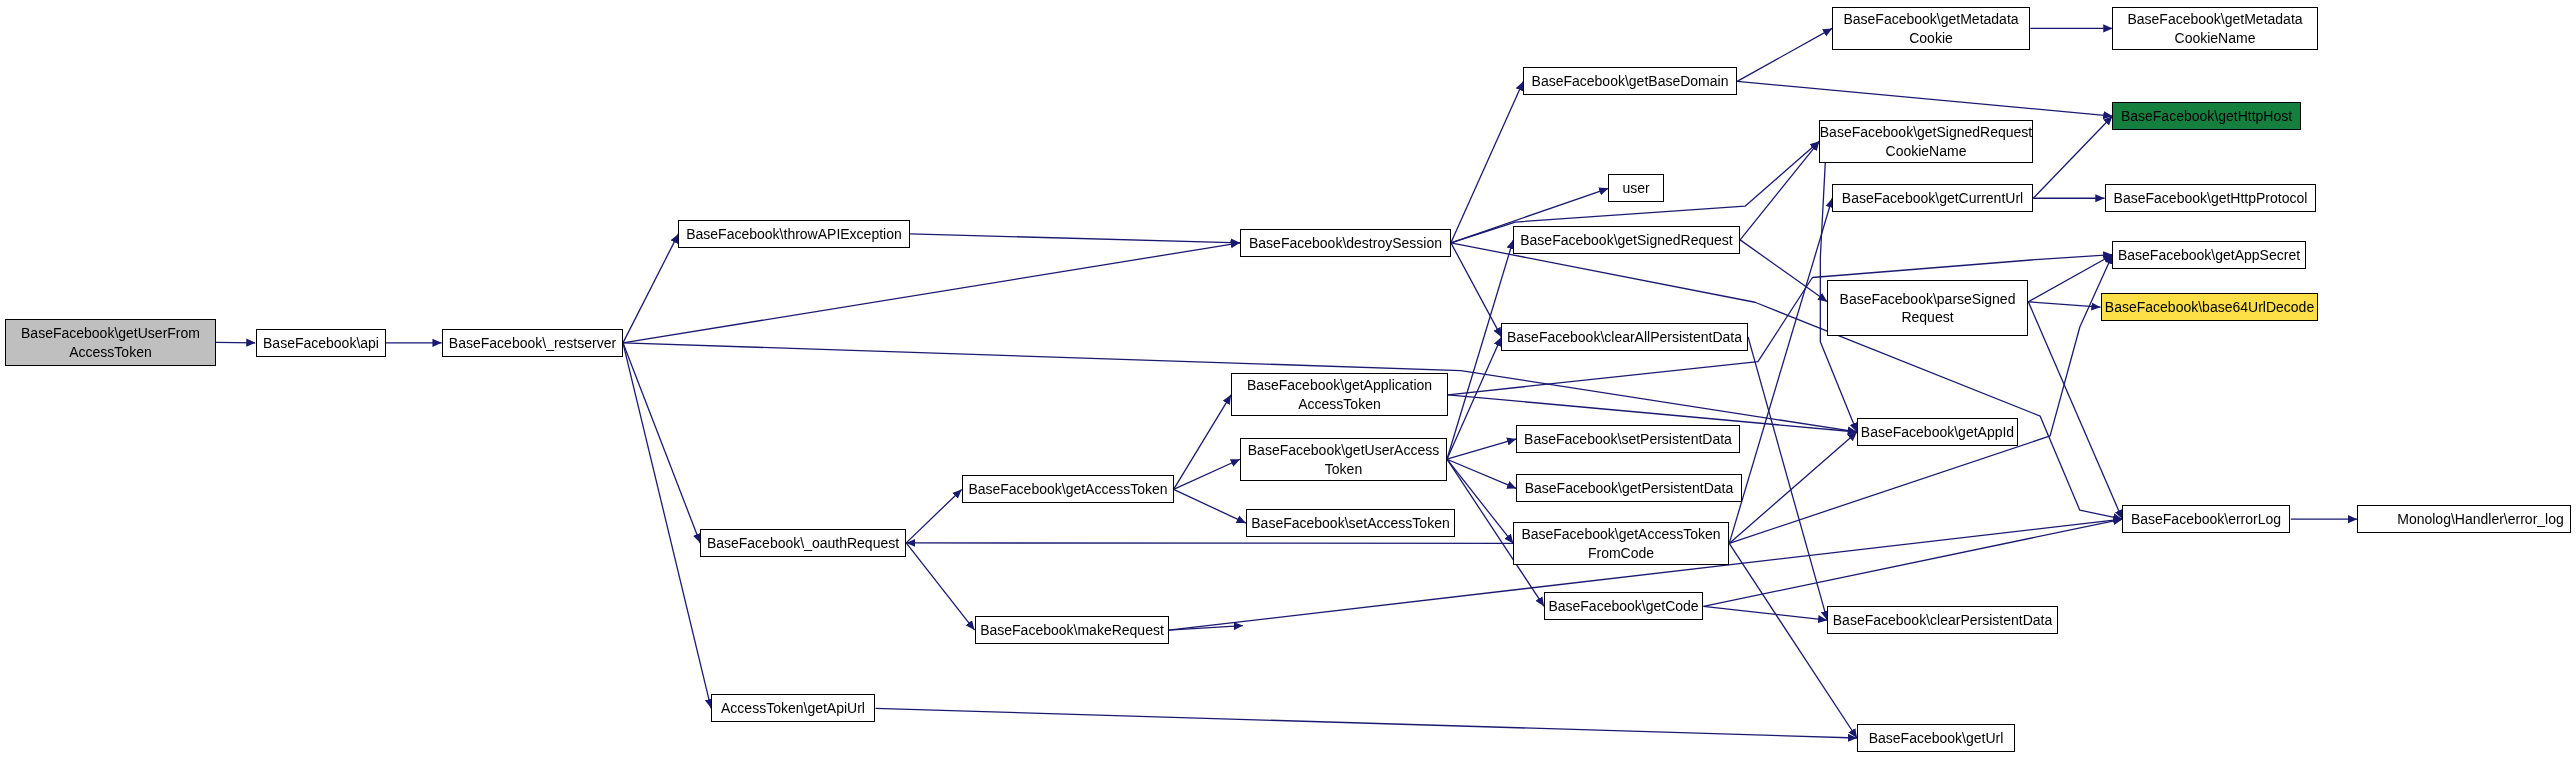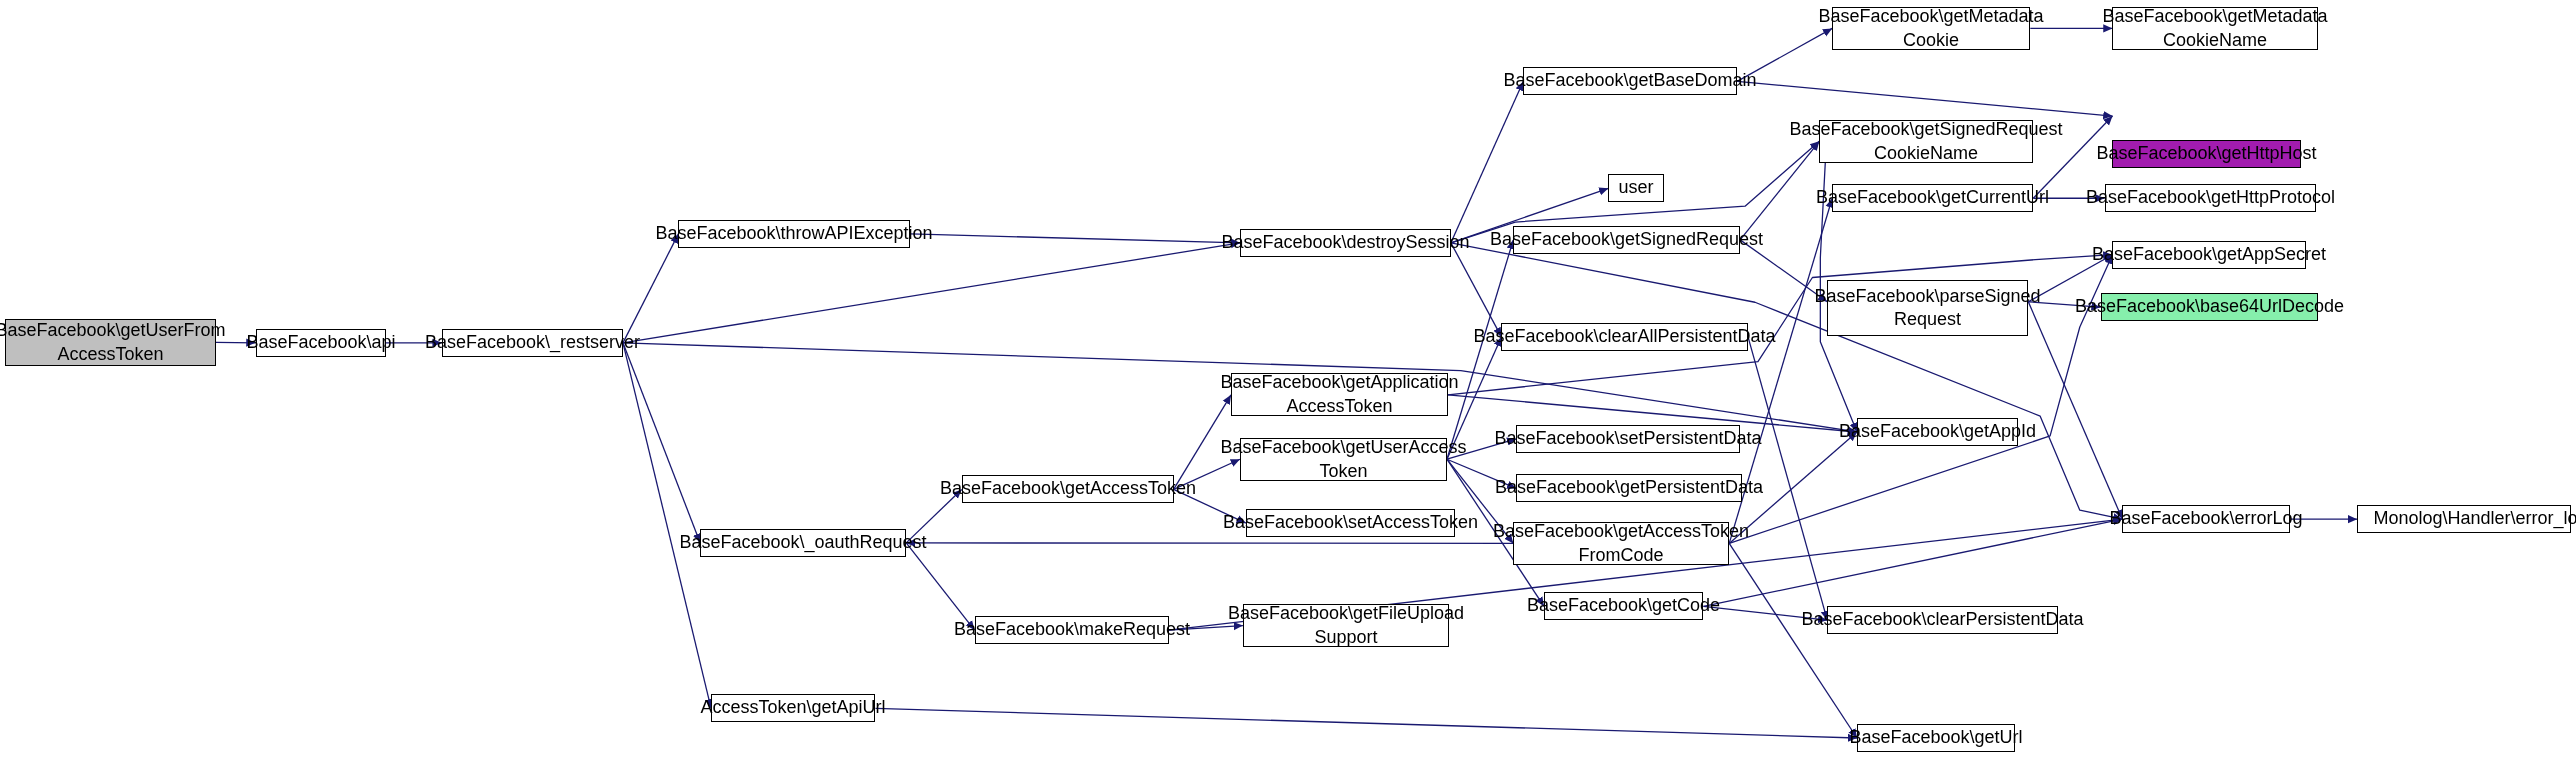--- a/index.html
+++ b/index.html
@@ -19,21 +19,21 @@
   .node {
     position: absolute;
     box-sizing: border-box;
     border: 1px solid #000;
     background: #fff;
     display: flex;
     flex-direction: column;
     align-items: center;
     justify-content: center;
     text-align: center;
-    font-size: 18px;
+    font-size: 14px;
     line-height: 1.3;
     color: #000;
     white-space: nowrap;
     cursor: pointer;
   }
   .node.root { cursor: default; font-weight: normal; }
 </style>
 </head>
 <body>
 
@@ -114,21 +114,21 @@
       <span>BaseFacebook\getBaseDomain</span>
     </div>
     <div class="node" style="left: 1832px; top: 7px; width: 198px; height: 43px; background: rgb(255, 255, 255); border-color: rgb(0, 0, 0);">
       <span>BaseFacebook\getMetadata</span>
       <span>Cookie</span>
     </div>
     <div class="node" style="left: 2112px; top: 7px; width: 206px; height: 43px; background: rgb(255, 255, 255); border-color: rgb(0, 0, 0);">
       <span>BaseFacebook\getMetadata</span>
       <span>CookieName</span>
     </div>
-    <div class="node" style="left: 2112px; top: 102px; width: 189px; height: 28px; background: #a21caf; border-color: rgb(0, 0, 0); margin-top: 38px;">
+    <div class="node" style="left: 2112px; top: 102px; width: 189px; height: 28px; background: #15803d; border-color: rgb(0, 0, 0);">
       <span>BaseFacebook\getHttpHost</span>
     </div>
     <div class="node" style="left: 1819px; top: 120px; width: 214px; height: 43px; background: rgb(255, 255, 255); border-color: rgb(0, 0, 0);">
       <span>BaseFacebook\getSignedRequest</span>
       <span>CookieName</span>
     </div>
     <div class="node" style="left: 1608px; top: 174px; width: 56px; height: 28px; background: rgb(255, 255, 255); border-color: rgb(0, 0, 0);">
       <span>user</span>
     </div>
     <div class="node" style="left: 1832px; top: 184px; width: 201px; height: 28px; background: rgb(255, 255, 255); border-color: rgb(0, 0, 0);">
@@ -140,21 +140,21 @@
     <div class="node" style="left: 1513px; top: 226px; width: 227px; height: 28px; background: rgb(255, 255, 255); border-color: rgb(0, 0, 0);">
       <span>BaseFacebook\getSignedRequest</span>
     </div>
     <div class="node" style="left: 2112px; top: 241px; width: 194px; height: 28px; background: rgb(255, 255, 255); border-color: rgb(0, 0, 0);">
       <span>BaseFacebook\getAppSecret</span>
     </div>
     <div class="node" style="left: 1827px; top: 280px; width: 201px; height: 56px; background: rgb(255, 255, 255); border-color: rgb(0, 0, 0);">
       <span>BaseFacebook\parseSigned</span>
       <span>Request</span>
     </div>
-    <div class="node" style="left: 2101px; top: 293px; width: 217px; height: 28px; background: #86efac; border-color: rgb(0, 0, 0);">
+    <div class="node" style="left: 2101px; top: 293px; width: 217px; height: 28px; background: #fde047; border-color: rgb(0, 0, 0);">
       <span>BaseFacebook\base64UrlDecode</span>
     </div>
     <div class="node" style="left: 1501px; top: 323px; width: 247px; height: 28px; background: rgb(255, 255, 255); border-color: rgb(0, 0, 0);">
       <span>BaseFacebook\clearAllPersistentData</span>
     </div>
     <div class="node" style="left: 1231px; top: 373px; width: 217px; height: 43px; background: rgb(255, 255, 255); border-color: rgb(0, 0, 0);">
       <span>BaseFacebook\getApplication</span>
       <span>AccessToken</span>
     </div>
     <div class="node" style="left: 1857px; top: 418px; width: 161px; height: 28px; background: rgb(255, 255, 255); border-color: rgb(0, 0, 0);">
@@ -190,24 +190,20 @@
       <span>Monolog\Handler\error_log</span>
     </div>
     <div class="node" style="left: 1544px; top: 592px; width: 159px; height: 28px; background: rgb(255, 255, 255); border-color: rgb(0, 0, 0);">
       <span>BaseFacebook\getCode</span>
     </div>
     <div class="node" style="left: 1827px; top: 606px; width: 231px; height: 28px; background: rgb(255, 255, 255); border-color: rgb(0, 0, 0);">
       <span>BaseFacebook\clearPersistentData</span>
     </div>
     <div class="node" style="left: 975px; top: 616px; width: 194px; height: 28px; background: rgb(255, 255, 255); border-color: rgb(0, 0, 0);">
       <span>BaseFacebook\makeRequest</span>
-    </div>
-    <div class="node" style="left: 1243px; top: 604px; width: 206px; height: 43px; background: rgb(255, 255, 255); border-color: rgb(0, 0, 0);">
-      <span>BaseFacebook\getFileUpload</span>
-      <span>Support</span>
     </div>
     <div class="node" style="left: 711px; top: 694px; width: 164px; height: 28px; background: rgb(255, 255, 255); border-color: rgb(0, 0, 0);">
       <span>AccessToken\getApiUrl</span>
     </div>
     <div class="node" style="left: 1857px; top: 724px; width: 158px; height: 28px; background: rgb(255, 255, 255); border-color: rgb(0, 0, 0);">
       <span>BaseFacebook\getUrl</span>
     </div>
   </div>
 
 

